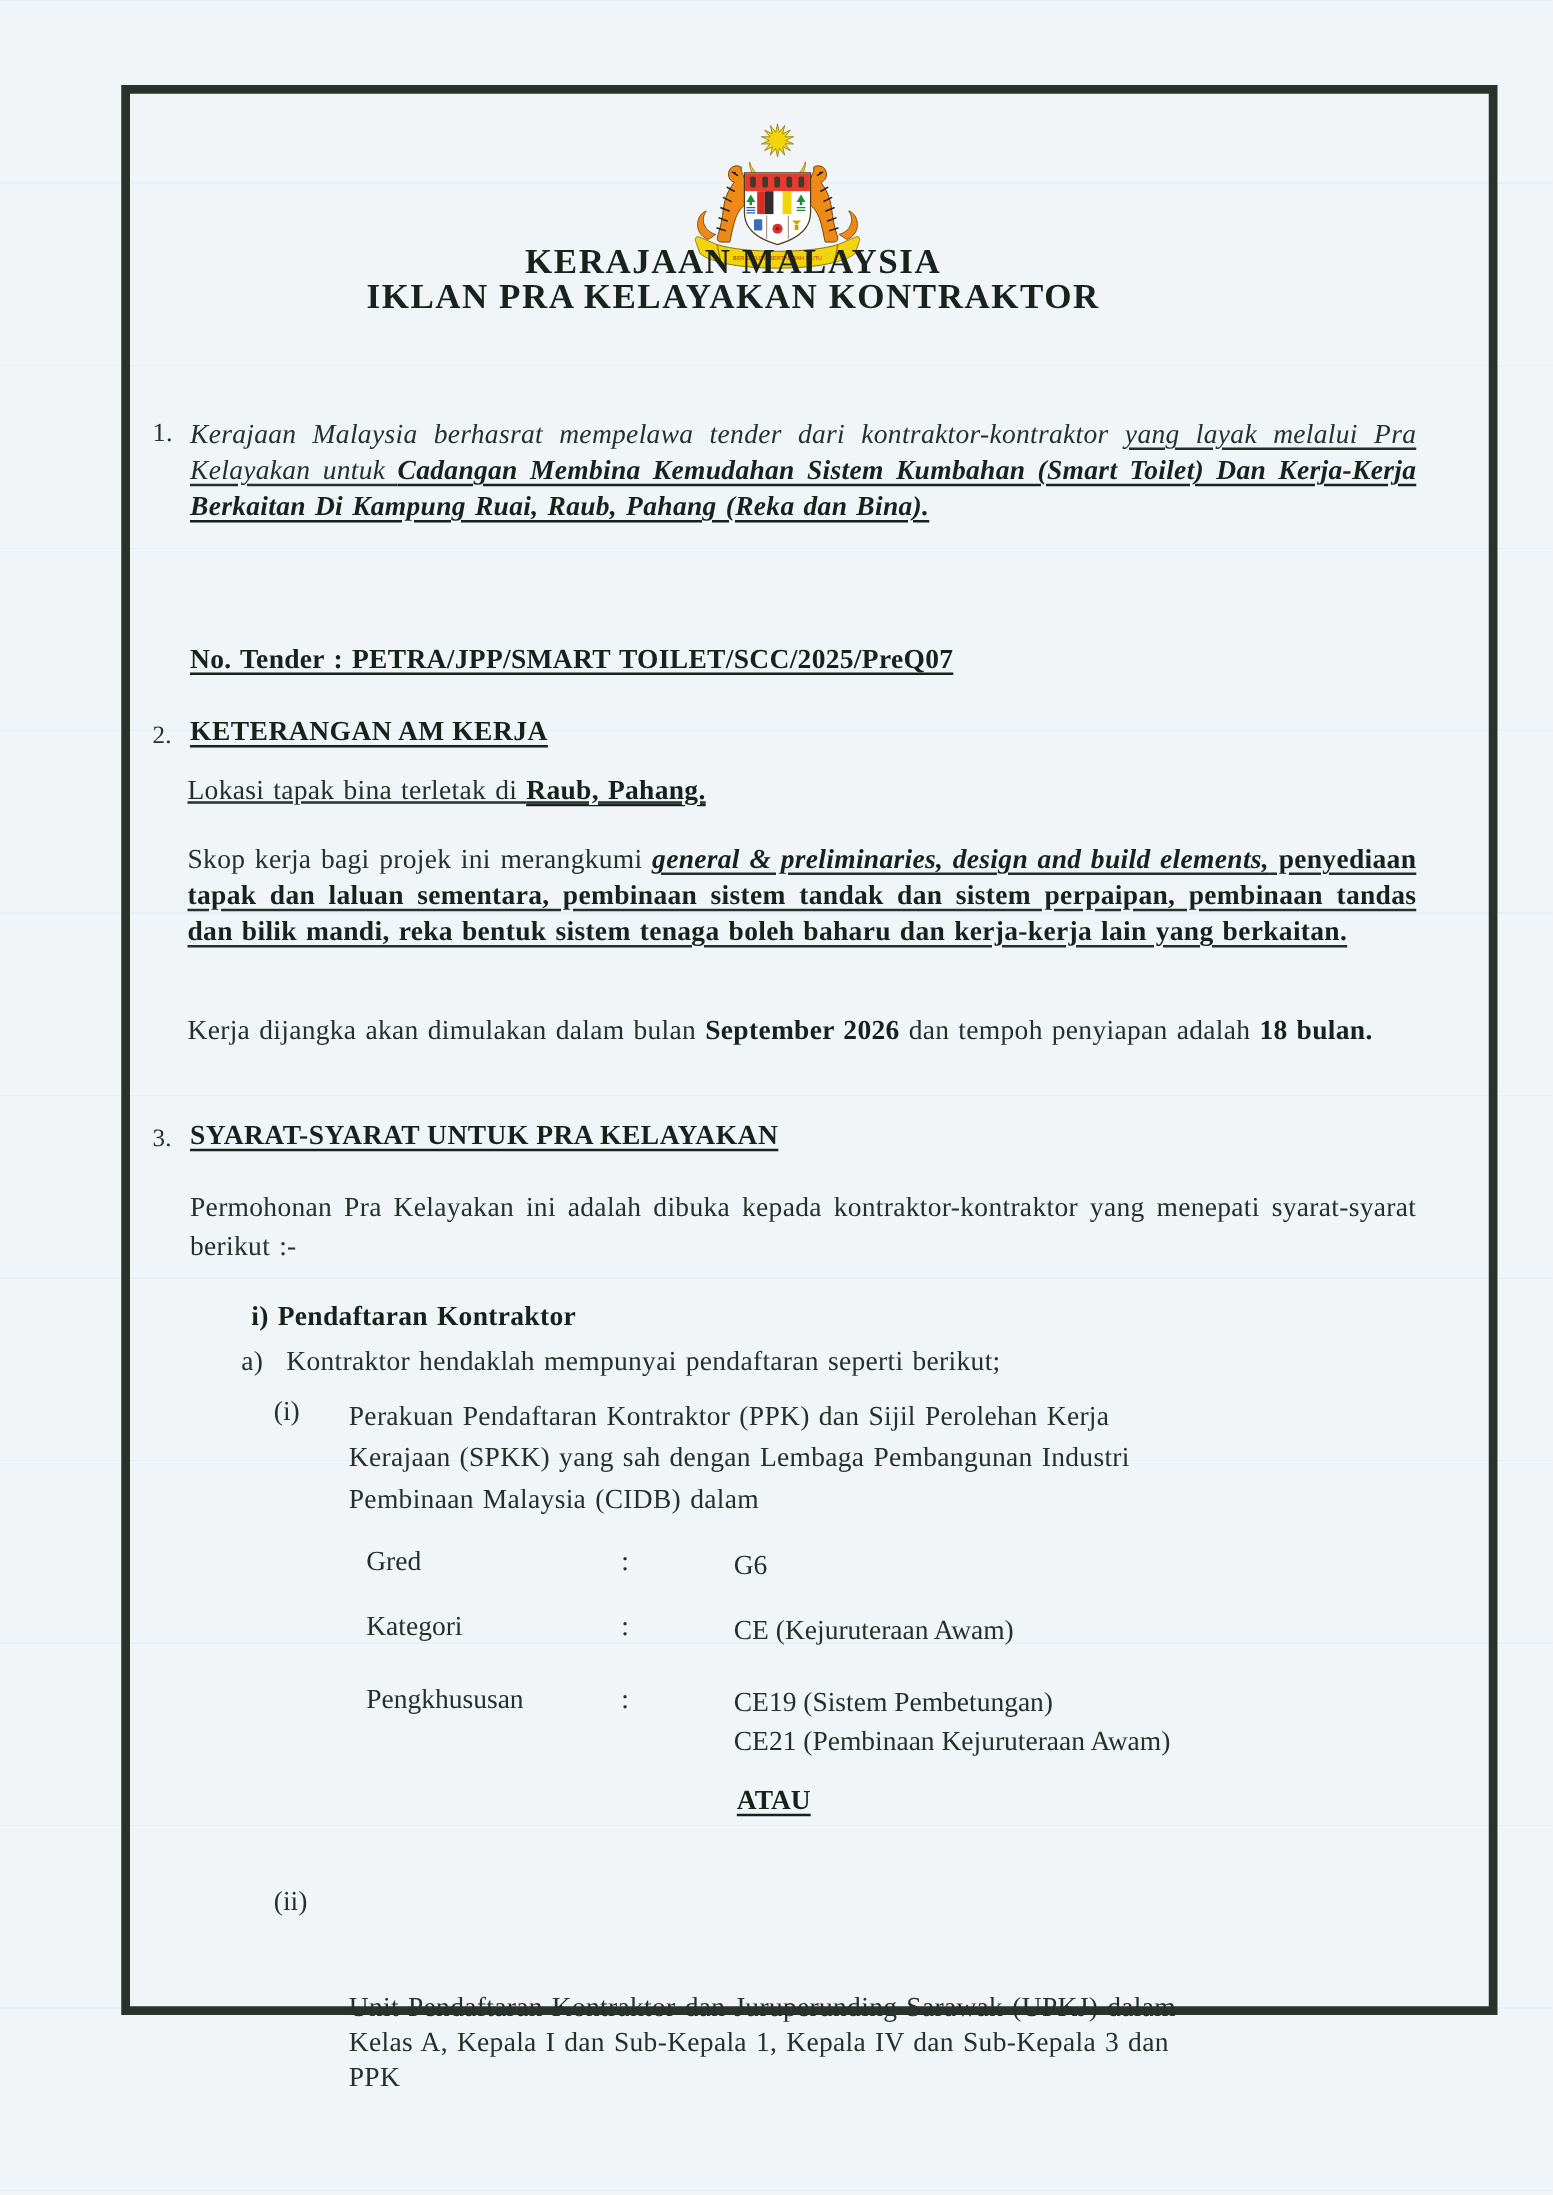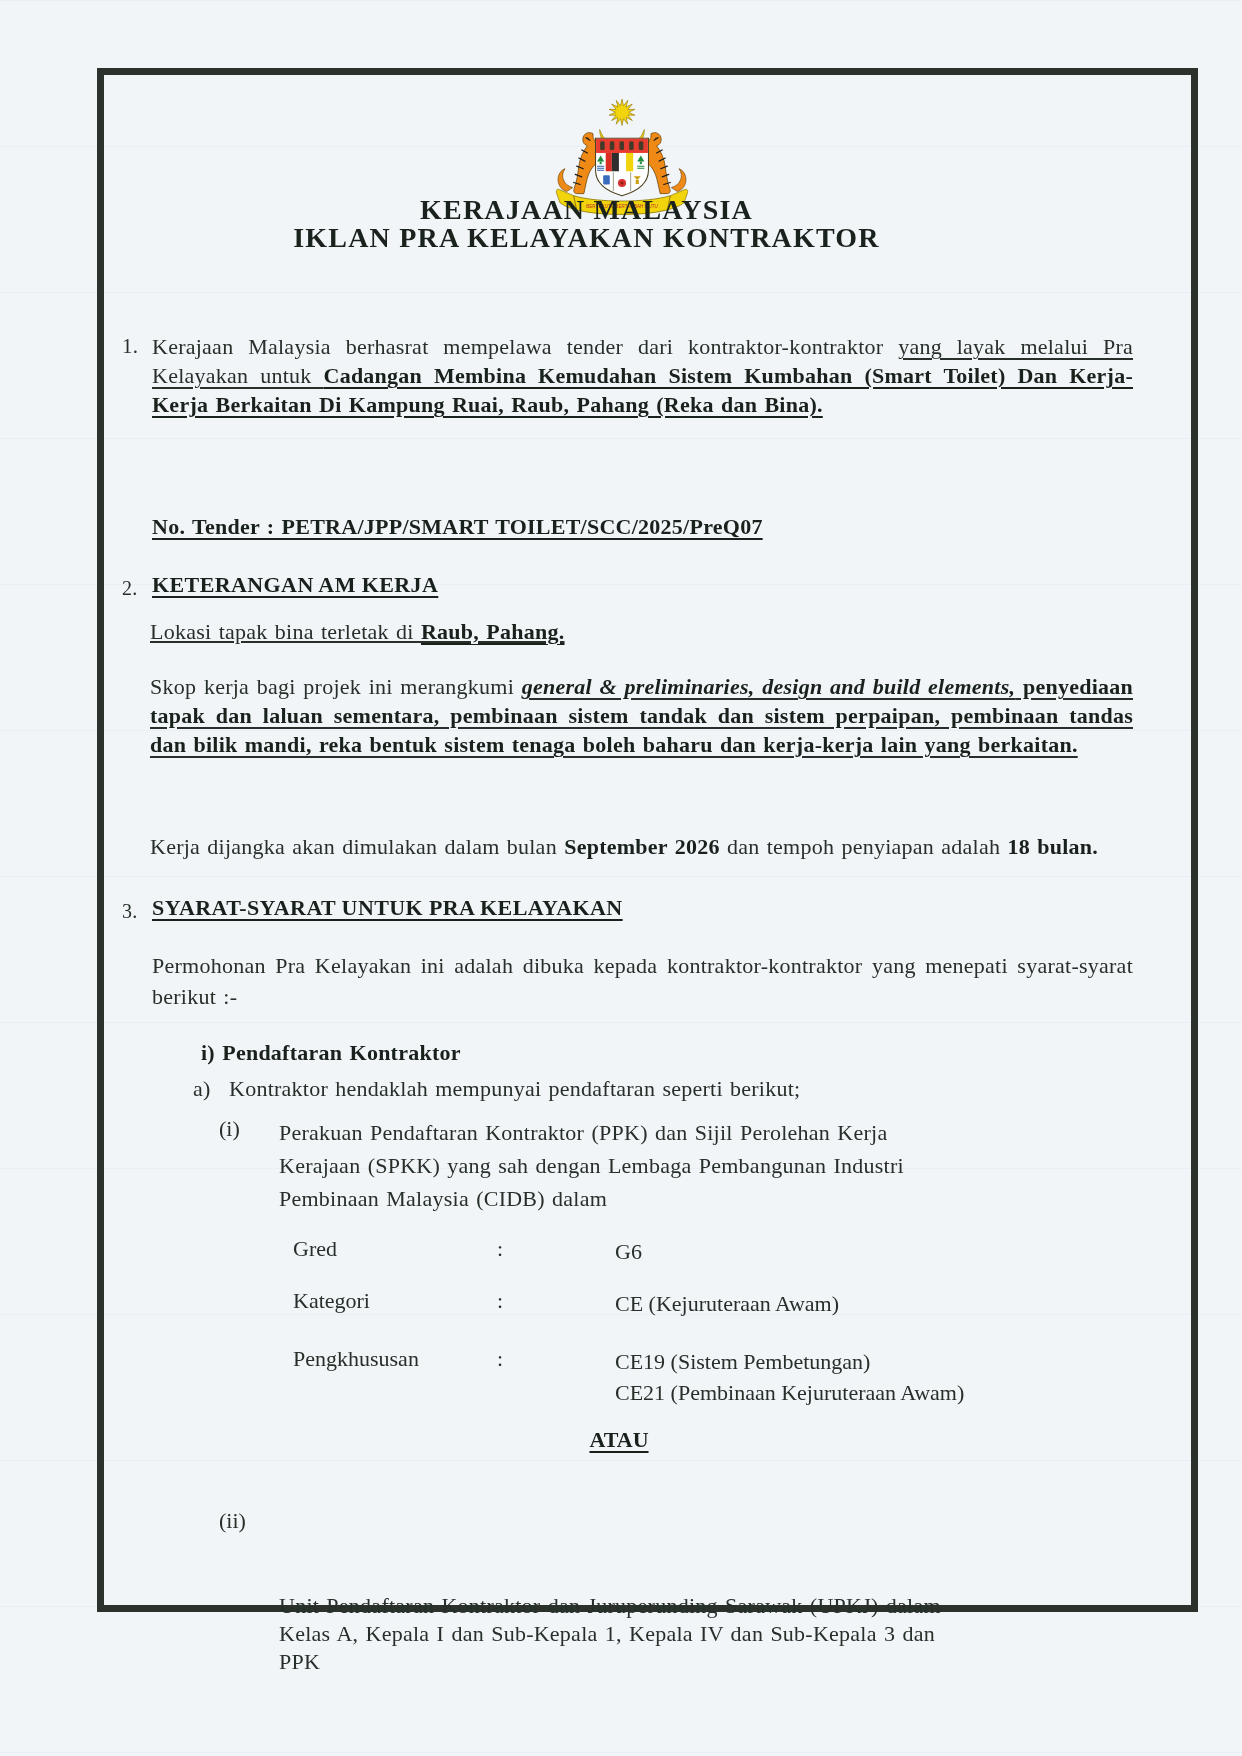--- a/index.html
+++ b/index.html
@@ -26,21 +26,21 @@
   .just{text-align:justify;}
   .num{position:absolute;left:122px;width:30px;font-size:21px;}
   b,.bold{font-weight:bold;color:#18211c;}
   .ul{text-decoration:underline;text-decoration-thickness:2px;text-underline-offset:4px;}
   .h-title{font-weight:bold;color:#18211c;font-size:22px;letter-spacing:.4px;}
   .reqlabel{position:absolute;left:219px;font-size:22px;}
   .reqtext{position:absolute;left:279px;font-size:22px;letter-spacing:.25px;word-spacing:1.5px;}
   .trow{position:absolute;left:293px;width:760px;font-size:22px;}
   .trow .lab{position:absolute;left:0;top:0;}
   .trow .sep{position:absolute;left:204px;top:0;}
-  .trow .val{position:absolute;left:294px;top:0;line-height:31px;white-space:nowrap;margin-left:28px;}
+  .trow .val{position:absolute;left:294px;top:0;line-height:31px;white-space:nowrap;}
   .or{
     position:absolute;left:279px;top:1427px;width:680px;text-align:center;
     font-weight:bold;font-size:22px;color:#18211c;
   }
   svg text{font-family:"Liberation Sans","DejaVu Sans",sans-serif;}
 </style>
 </head>
 <body>
 
 <div class="frame"></div>
@@ -94,42 +94,42 @@
     </g>
   </svg>
 </div>
 
 <div class="hdr">
   <div>KERAJAAN MALAYSIA</div>
   <div>IKLAN PRA KELAYAKAN KONTRAKTOR</div>
 </div>
 
 <div class="num body-text" style="top:332px;">1.</div>
-<div class="abs body-text just" style="left:152px;top:332px;width:981px;">
+<div class="abs body-text just" style="left:152px;top:332px;width:981px;font-style:italic;">
   <span>Kerajaan Malaysia berhasrat mempelawa tender dari kontraktor-kontraktor </span><span class="ul">yang layak melalui Pra Kelayakan untuk </span><span class="bold ul">Cadangan Membina Kemudahan Sistem Kumbahan (Smart Toilet) Dan Kerja-Kerja Berkaitan Di Kampung Ruai, Raub, Pahang (Reka dan Bina).</span>
 </div>
 
 <div class="abs body-text" style="left:152px;top:512px;">
   <span class="bold ul">No. Tender : PETRA/JPP/SMART TOILET/SCC/2025/PreQ07</span>
 </div>
 
 <div class="num body-text" style="top:574px;font-size:20px;">2.</div>
 <div class="abs" style="left:152px;top:572px;">
   <span class="h-title ul">KETERANGAN AM KERJA</span>
 </div>
 
 <div class="abs body-text" style="left:150px;top:617px;text-decoration:underline;">
   <span>Lokasi tapak bina terletak di </span><span class="bold ul">Raub, Pahang.</span>
 </div>
 
 <div class="abs body-text just" style="left:150px;top:672px;width:983px;">
   <span>Skop kerja bagi projek ini merangkumi </span><span class="ul"><i class="bold">general &amp; preliminaries, design and build elements,</i><span class="bold"> penyediaan tapak dan laluan sementara, pembinaan sistem tandak dan sistem perpaipan, pembinaan tandas dan bilik mandi, reka bentuk sistem tenaga boleh baharu dan kerja-kerja lain yang berkaitan.</span></span>
 </div>
 
-<div class="abs body-text just" style="left:150px;top:808px;width:983px;line-height:31px;margin-top:23px;">
+<div class="abs body-text just" style="left:150px;top:808px;width:983px;line-height:31px;">
   <span>Kerja dijangka akan dimulakan dalam bulan </span><span class="bold">September 2026</span><span> dan tempoh penyiapan adalah </span><span class="bold">18 bulan.</span>
 </div>
 
 <div class="num body-text" style="top:897px;font-size:20px;">3.</div>
 <div class="abs" style="left:152px;top:895px;">
   <span class="h-title ul">SYARAT-SYARAT UNTUK PRA KELAYAKAN</span>
 </div>
 
 <div class="abs body-text just" style="left:152px;top:950px;width:981px;line-height:31px;">Permohonan Pra Kelayakan ini adalah dibuka kepada kontraktor-kontraktor yang menepati syarat-syarat berikut :-</div>
 

